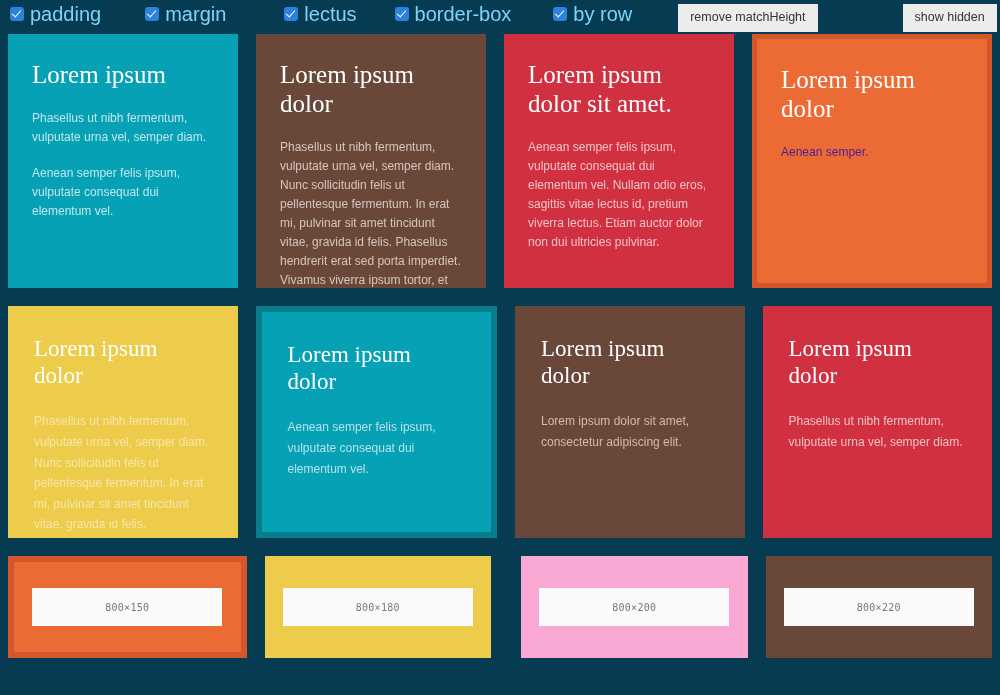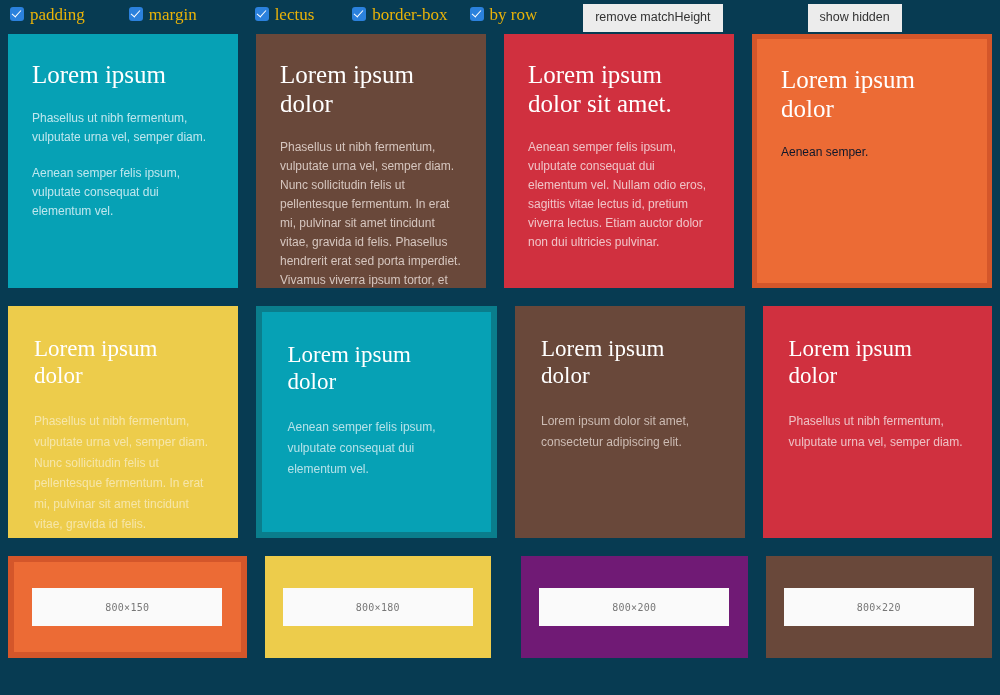--- a/index.html
+++ b/index.html
@@ -28,21 +28,21 @@
     display: flex;
     align-items: center;
     gap: 6px;
     margin-right: 46px;
     height: 20px;
     cursor: default;
   }
   .opt:nth-child(1) { margin-right: 44px; }
   .opt:nth-child(2) { margin-right: 58px; }
   .opt:nth-child(3) { margin-right: 38px; }
-  .opt:nth-child(4) { margin-right: 22px; }
+  .opt:nth-child(4) { margin-right: 42px; }
   .opt:nth-child(5) { margin-right: 42px; }
 
   .cb {
     width: 14px;
     height: 14px;
     border-radius: 3px;
     background: #2b81dd;
     position: relative;
     flex: 0 0 auto;
   }
@@ -52,23 +52,23 @@
     left: 4px;
     top: 1px;
     width: 4px;
     height: 8px;
     border: solid #ffffff;
     border-width: 0 1.6px 1.6px 0;
     transform: rotate(42deg);
   }
 
   .opt-label {
-    font-family: Liberation Serif, serif;
-    font-size: 17px;
-    color: #eab308;
+    font-family: Liberation Sans, sans-serif;
+    font-size: 20px;
+    color: #7dd3fc;
     line-height: 1;
     white-space: nowrap;
   }
 
   .tb-btn {
     font-family: "Liberation Sans", sans-serif;
     font-size: 12.5px;
     color: #333333;
     background: #ececec;
     border: none;
@@ -199,21 +199,21 @@
       </div>
       <div class="card" style="background: rgb(208, 48, 63); border-color: rgb(208, 48, 63); border-width: 0px;">
         <div class="card-inner">
           <h2>Lorem ipsum dolor sit amet.</h2>
           <p style="color: rgb(240, 195, 199);">Aenean semper felis ipsum, vulputate consequat dui elementum vel. Nullam odio eros, sagittis vitae lectus id, pretium viverra lectus. Etiam auctor dolor non dui ultricies pulvinar.</p>
         </div>
       </div>
       <div class="card" style="background: rgb(236, 107, 53); border-color: rgb(212, 86, 42); border-width: 5px;">
         <div class="card-inner">
           <h2>Lorem ipsum dolor</h2>
-          <p style="color: #0f172a;">Aenean semper.</p>
+          <p style="color: #4c1d95;">Aenean semper.</p>
         </div>
       </div>
     </div>
   <div class="row" id="row-2">
       <div class="card" style="background: rgb(237, 204, 75); border-color: rgb(237, 204, 75); border-width: 0px;">
         <div class="card-inner">
           <h2>Lorem ipsum dolor</h2>
           <p style="color: rgb(246, 230, 169);">Phasellus ut nibh fermentum, vulputate urna vel, semper diam. Nunc sollicitudin felis ut pellentesque fermentum. In erat mi, pulvinar sit amet tincidunt vitae, gravida id felis.</p>
         </div>
       </div>
@@ -240,21 +240,21 @@
       <div class="imgcard" style="background: rgb(236, 107, 53); border: 6px solid rgb(212, 86, 42);">
         <div class="ph">
           <span>800×150</span>
         </div>
       </div>
       <div class="imgcard" style="background: rgb(237, 204, 75); border: 0px solid rgb(237, 204, 75);">
         <div class="ph">
           <span>800×180</span>
         </div>
       </div>
-      <div class="imgcard" style="background: #701a75; border: 0px solid rgb(6, 161, 181); margin-left: 12px;">
+      <div class="imgcard" style="background: #f9a8d4; border: 0px solid rgb(6, 161, 181); margin-left: 12px;">
         <div class="ph">
           <span>800×200</span>
         </div>
       </div>
       <div class="imgcard" style="background: rgb(105, 72, 58); border: 0px solid rgb(105, 72, 58);">
         <div class="ph">
           <span>800×220</span>
         </div>
       </div>
     </div>

